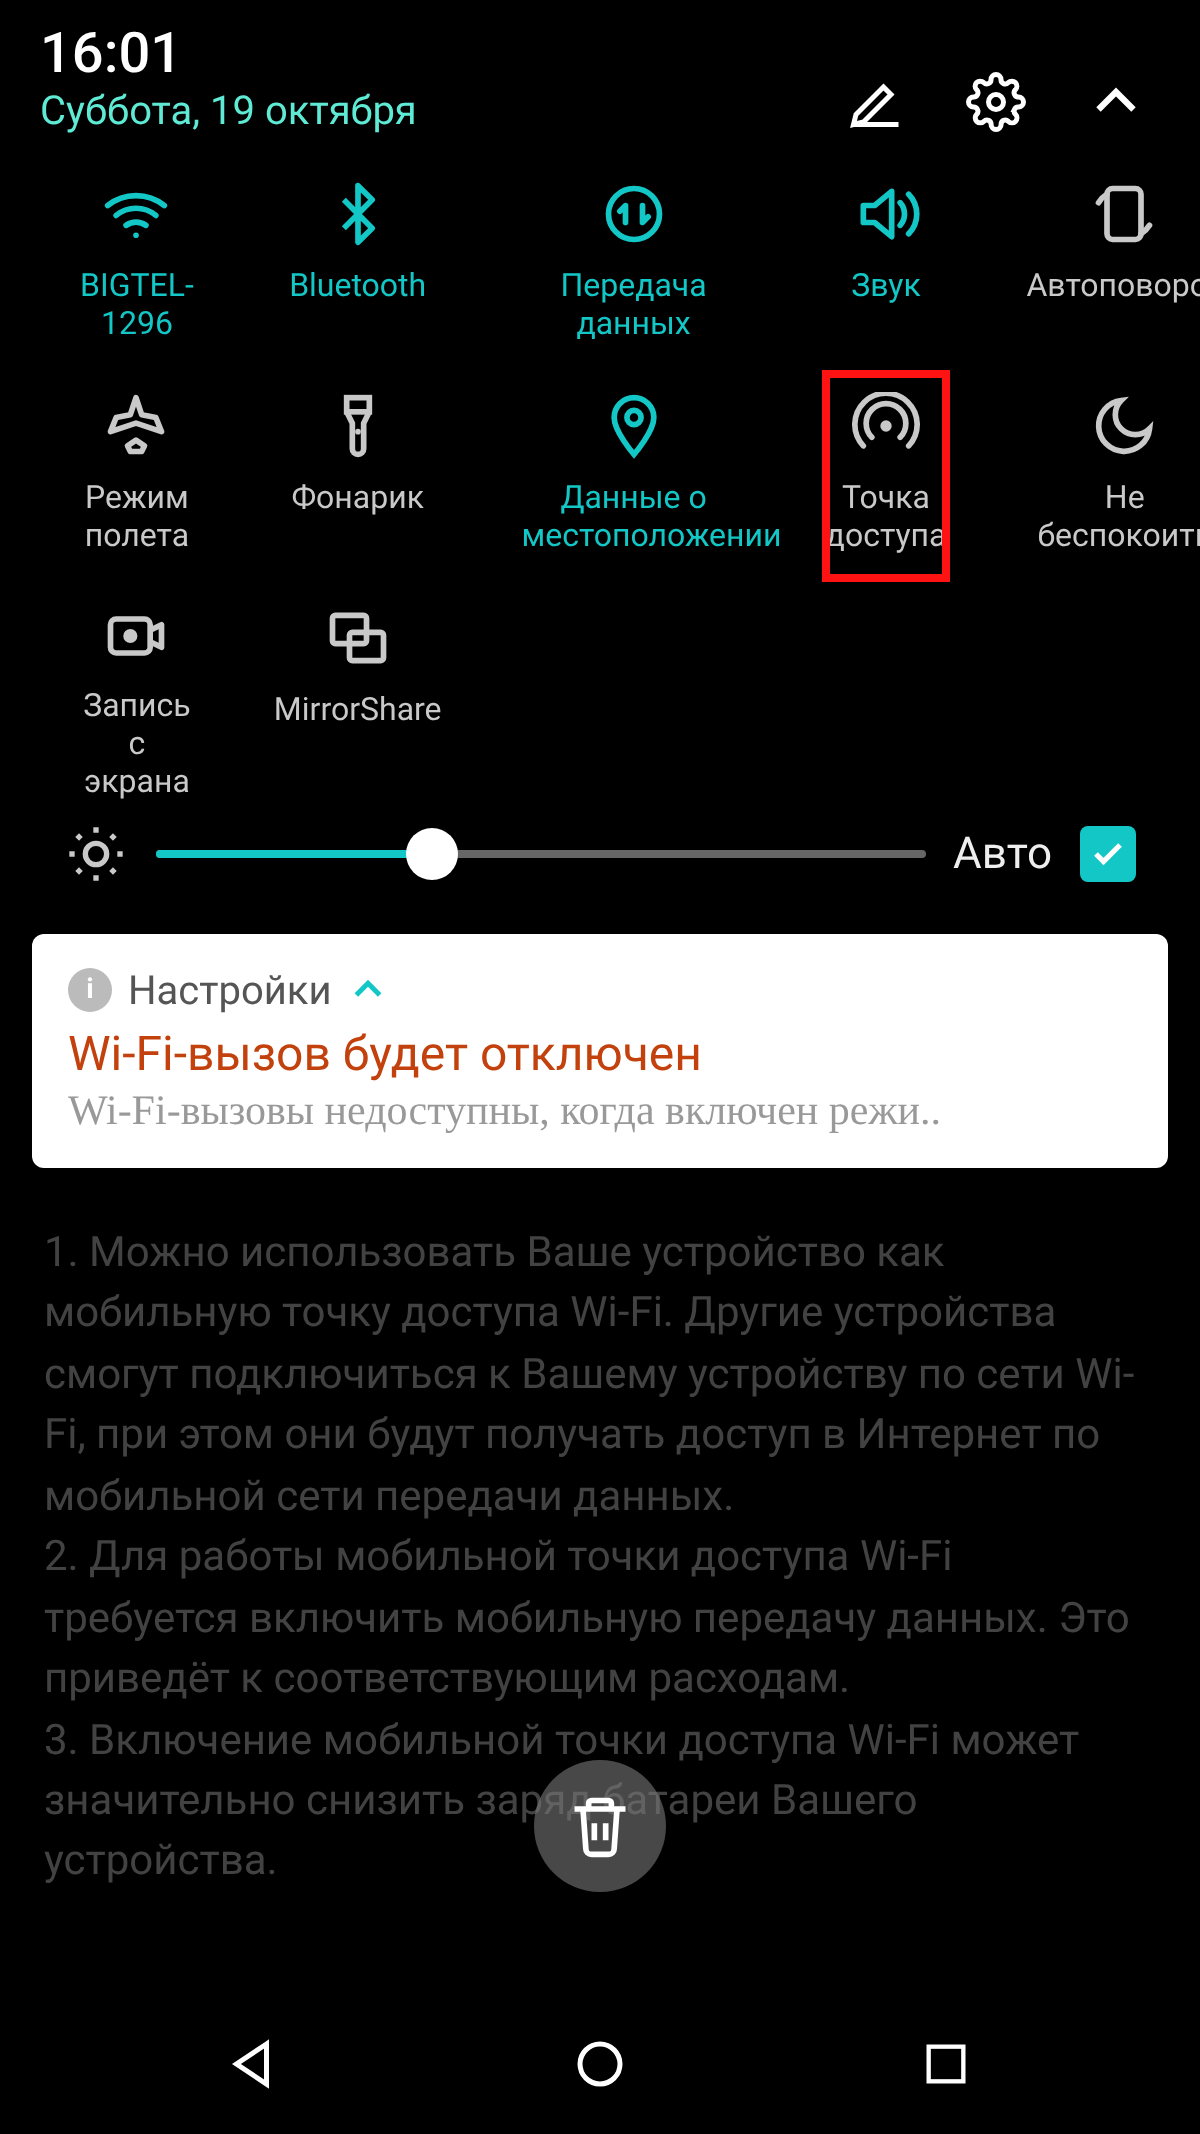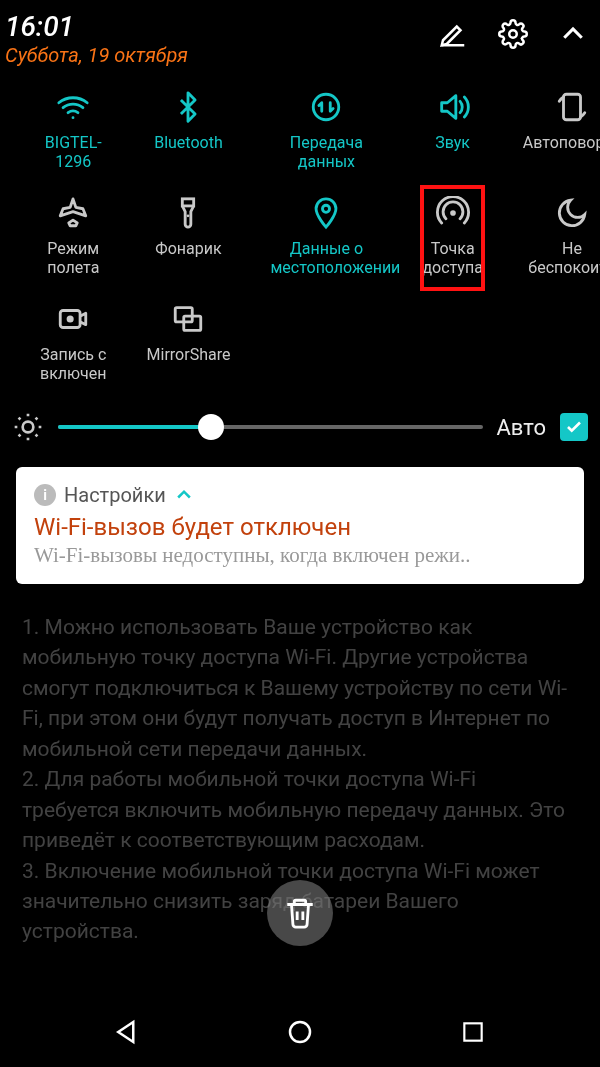--- a/index.html
+++ b/index.html
@@ -1,32 +1,32 @@
 <!DOCTYPE html>
 <html><head>
 <meta charset="utf-8">
 <style>
   * { box-sizing: border-box; margin: 0; padding: 0; }
   html, body { width: 600px; height: 1067px; background: #000; font-family: -apple-system, BlinkMacSystemFont, "Segoe UI", Roboto, sans-serif; color: #fff; overflow: hidden; }
-  .status-row { display: flex; align-items: flex-start; padding: 10px 5px 6px; font-style: italic; }
+  .status-row { display: flex; align-items: flex-end; padding: 10px 20px 6px; }
   .status-left { flex: 1; }
   .time { font-size: 28px; font-weight: 500; }
-  .date { font-size: 20px; color: #f97316; }
+  .date { font-size: 20px; color: #5eead4; }
   .status-right { display: flex; gap: 28px; align-items: center; padding-top: 8px; padding-right: 6px; }
   .icon-btn { width: 32px; height: 32px; display: flex; align-items: center; justify-content: center; cursor: pointer; color: #fff; }
   .qs-grid { display: grid; grid-template-columns: repeat(5, 1fr); padding: 6px 2px 4px; }
   .tile { display: flex; flex-direction: column; align-items: center; justify-content: flex-start; padding: 10px 2px; height: 106px; cursor: pointer; position: relative; margin-left: 36px; }
   .tile .ico { width: 36px; height: 36px; display: flex; align-items: center; justify-content: center; margin-bottom: 8px; }
   .tile .lbl { font-size: 16px; text-align: center; line-height: 1.2; max-width: 112px; }
   .tile.active .lbl { color: #14c7c7; }
   .tile.active .ico { color: #14c7c7; }
   .tile.inactive .lbl { color: #c9c9c9; }
   .tile.inactive .ico { color: #c9c9c9; }
   .highlight-box { position: absolute; inset: 0; border: 4px solid #ff1212; pointer-events: none; }
-  .brightness-row { display: flex; align-items: center; padding: 8px 12px 14px; gap: 14px; }
+  .brightness-row { display: flex; align-items: center; padding: 8px 32px 14px; gap: 14px; }
   .brightness-row .auto-lbl { font-size: 22px; color: #eee; }
   .slider { flex: 1; height: 36px; position: relative; display: flex; align-items: center; }
   .track { position: absolute; left: 0; right: 0; height: 4px; background: #666; border-radius: 2px; }
   .track-fill { position: absolute; left: 0; width: 36%; height: 4px; background: #14c7c7; border-radius: 2px; }
   .thumb { position: absolute; left: 36%; transform: translate(-50%, 0); width: 26px; height: 26px; background: #fff; border-radius: 50%; }
   .checkbox { width: 28px; height: 28px; background: #14c7c7; border-radius: 4px; display: flex; align-items: center; justify-content: center; }
   .notif-card { margin: 8px 16px 14px; background: #fff; border-radius: 6px; padding: 16px 18px; color: #222; }
   .notif-app-row { display: flex; align-items: center; gap: 8px; margin-bottom: 6px; }
   .notif-app-row .app-ico { width: 22px; height: 22px; border-radius: 50%; background: #bbb; color: #fff; display: flex; align-items: center; justify-content: center; font-size: 14px; font-weight: bold; }
   .notif-app-row .app-name { font-size: 20px; color: #555; }
@@ -149,21 +149,21 @@
         </svg>
       </div>
       <div class="lbl">Не беспокоить</div>
     </div>
     <div class="tile inactive">
       <div class="ico">
         <svg width="34" height="34" viewBox="0 0 24 24">
           <use href="#screen-record-icon"></use>
         </svg>
       </div>
-      <div class="lbl">Запись с включен</div>
+      <div class="lbl">Запись с экрана</div>
     </div>
     <div class="tile inactive">
       <div class="ico">
         <svg width="34" height="34" viewBox="0 0 24 24">
           <use href="#mirror-share-icon"></use>
         </svg>
       </div>
       <div class="lbl">MirrorShare</div>
     </div>
   </div>

